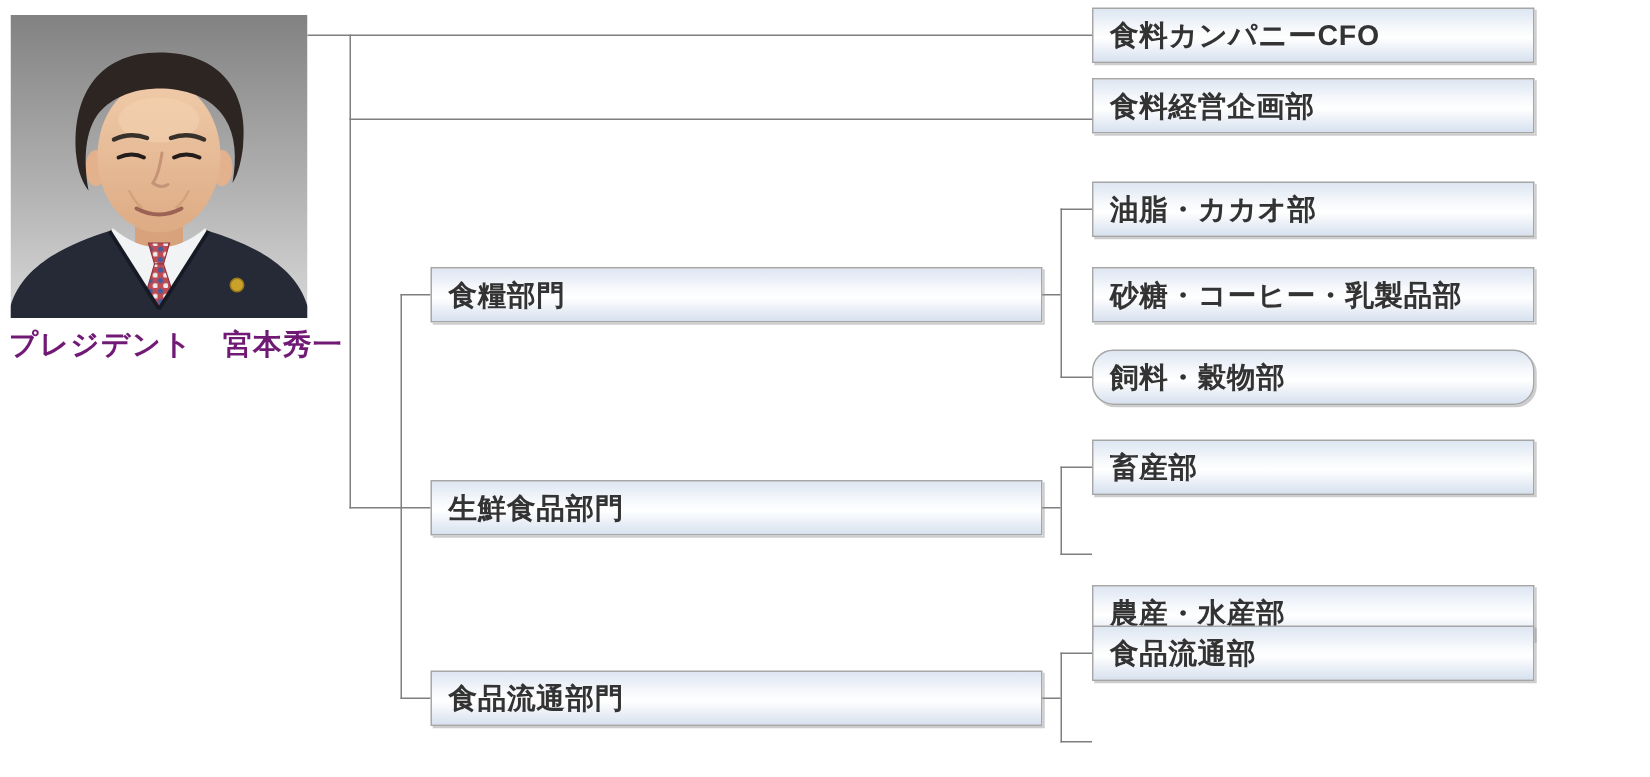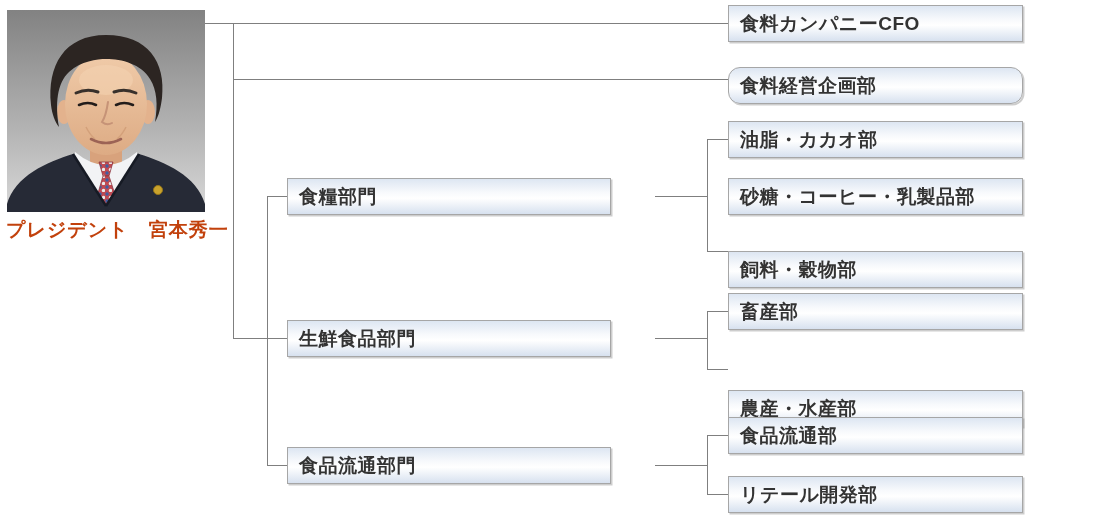--- a/index.html
+++ b/index.html
@@ -16,27 +16,27 @@
     box-sizing:border-box;
     border:1px solid #a6a6a6;
     background:linear-gradient(to bottom,#dde6f2 0%,#f7f9fc 38%,#ffffff 55%,#d7e1ef 100%);
     box-shadow:1.5px 1.5px 0 rgba(145,145,145,.45);
     display:flex;align-items:center;
     padding-left:11px;
     font-size:19px;font-weight:bold;color:#333;
     letter-spacing:.5px;
     white-space:nowrap;
   }
-  .lv2{left:287px;width:324px;height:37px;}
+  .lv2{left:287px;width:408px;height:37px;}
   .lv3{left:728px;width:295px;height:37px;}
 
   
   .photo{position:absolute;left:7px;top:10px;width:198px;height:202px;}
   .photo svg{display:block;width:100%;height:100%;}
-  .caption{position:absolute;left:6px;top:217px;font-size:19px;font-weight:bold;color:#c2410c;letter-spacing:1px;white-space:nowrap;}
+  .caption{position:absolute;left:6px;top:217px;font-size:19px;font-weight:bold;color:#701a75;letter-spacing:1px;white-space:nowrap;}
 </style>
 </head>
 <body>
 
 <div class="canvas">
 
   <div class="photo">
     <svg viewBox="0 0 198 202" preserveAspectRatio="none">
       <defs>
         <linearGradient id="bgGrad" x1="0" y1="0" x2="0" y2="1">
@@ -110,27 +110,26 @@
   <div class="v-line" style="left:707px;top:311px;height:59px;"></div>
   <div class="h-line" style="left:707px;top:311px;width:21px;"></div>
   <div class="h-line" style="left:707px;top:369px;width:21px;"></div>
 
   <div class="h-line" style="left:655px;top:465px;width:52px;"></div>
   <div class="v-line" style="left:707px;top:435px;height:60px;"></div>
   <div class="h-line" style="left:707px;top:435px;width:21px;"></div>
   <div class="h-line" style="left:707px;top:494px;width:21px;"></div>
 
   <div class="node lv3" style="top:5px;">食料カンパニーCFO</div>
-  <div class="node lv3" style="top:67px;border-radius:12px;">食料経営企画部</div>
+  <div class="node lv3" style="top:52px;">食料経営企画部</div>
 
   <div class="node lv2" style="top:178px;">食糧部門</div>
   <div class="node lv2" style="top:320px;">生鮮食品部門</div>
   <div class="node lv2" style="top:447px;text-align:right;">食品流通部門</div>
 
   <div class="node lv3" style="top:121px;text-align:center;">油脂・カカオ部</div>
   <div class="node lv3" style="top:178px;text-align:right;">砂糖・コーヒー・乳製品部</div>
-  <div class="node lv3" style="top:251px;">飼料・穀物部</div>
+  <div class="node lv3" style="top:233px;border-radius:14px;">飼料・穀物部</div>
   <div class="node lv3" style="top:293px;">畜産部</div>
   <div class="node lv3" style="top:351px;margin-top:39px;">農産・水産部</div>
   <div class="node lv3" style="top:417px;">食品流通部</div>
-  <div class="node lv3" style="top:476px;">リテール開発部</div>
 
 </div>
 
 </body></html>

